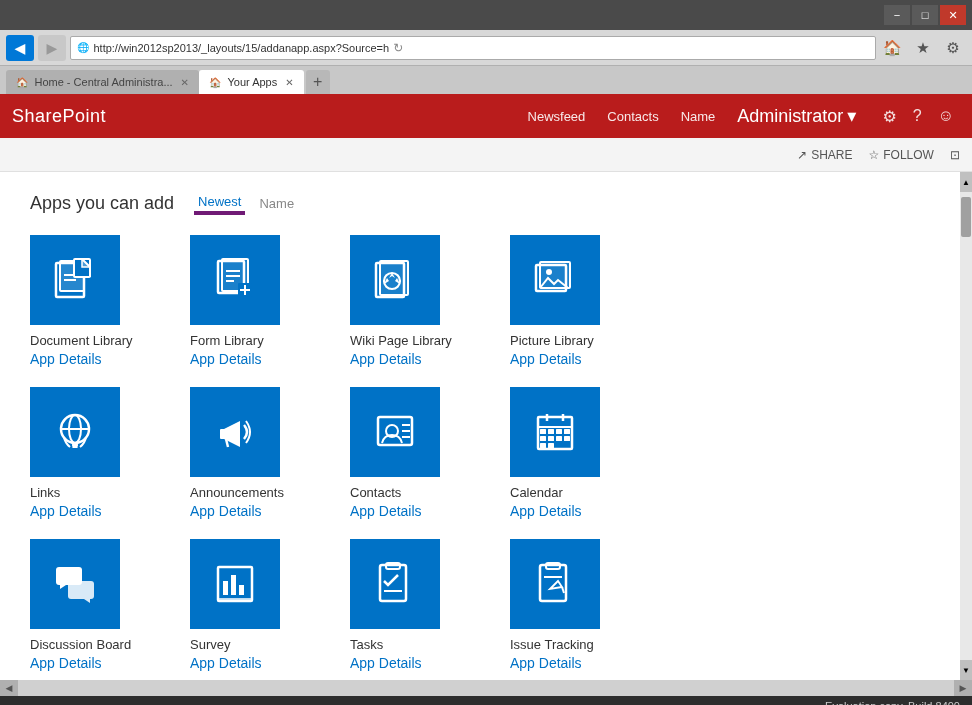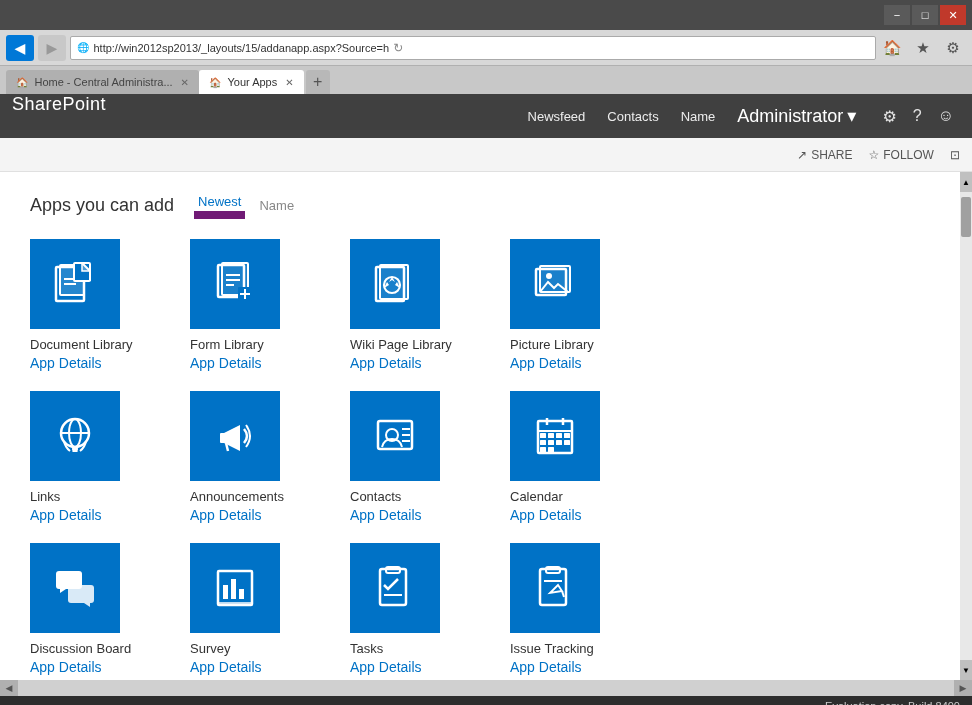--- a/index.html
+++ b/index.html
@@ -84,23 +84,24 @@
       overflow: hidden;
       white-space: nowrap;
     }
     .tab.inactive { background: #b0b0b0; color: #444; }
     .tab.active { background: white; color: #333; }
     .tab-close { font-size: 10px; color: #666; margin-left: 2px; }
     .tab-new { width: 24px; height: 24px; display: flex; align-items: center; justify-content: center; font-size: 16px; color: #555; cursor: pointer; background: #b8b8b8; border-radius: 3px 3px 0 0; margin-left: 2px; }
 
     
     .sp-nav {
-      background: #404040;
+      background: #b91c1c;
       height: 44px;
       display: flex;
+      align-items: center;
       padding: 0 12px;
     }
     .sp-logo {
       color: white;
       font-size: 18px;
       font-weight: 300;
       margin-right: 20px;
       letter-spacing: 0.5px;
     }
     .sp-nav-links {
@@ -182,21 +183,21 @@
     .sort-options {
       display: flex;
       gap: 10px;
       align-items: center;
     }
     .sort-option {
       font-size: 13px;
       cursor: pointer;
       padding: 2px 4px;
     }
-    .sort-option.active { color: #0072c6; border-bottom: 8px solid #701a75; }
+    .sort-option.active { color: #0072c6; border-bottom: 4px solid #701a75; }
     .sort-option.inactive { color: #888; }
 
     
     .apps-grid {
       display: grid;
       grid-template-columns: repeat(4, 130px);
       gap: 20px 30px;
     }
 
     .app-item {

